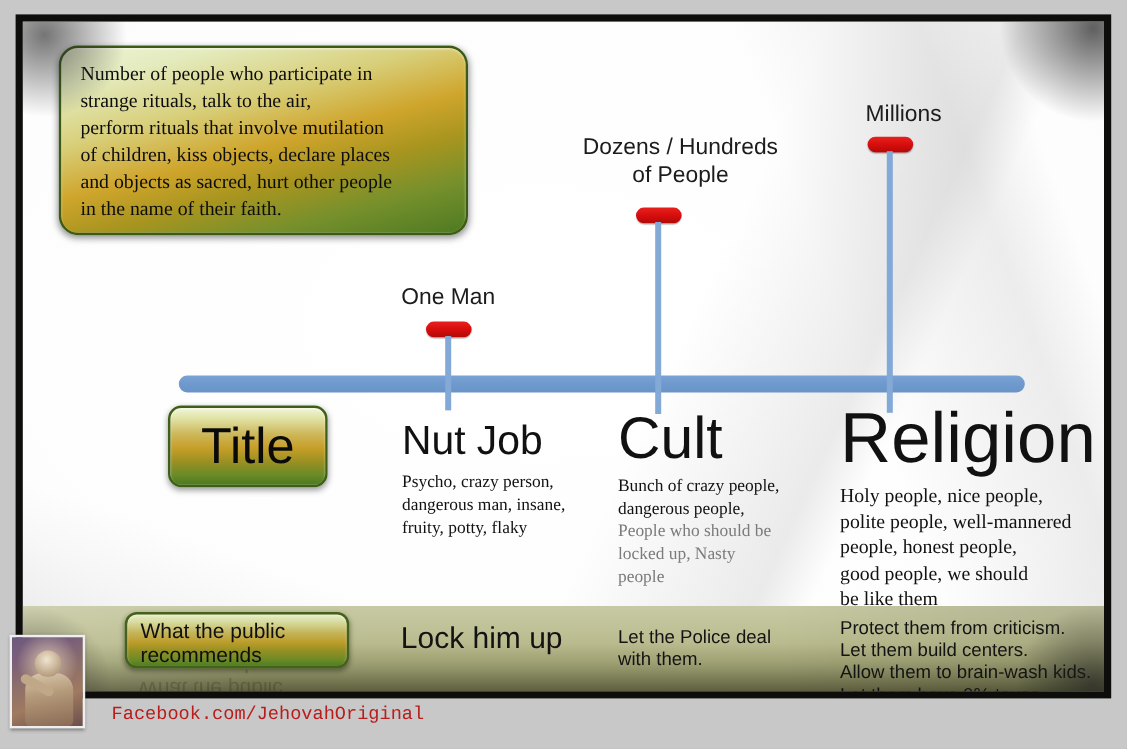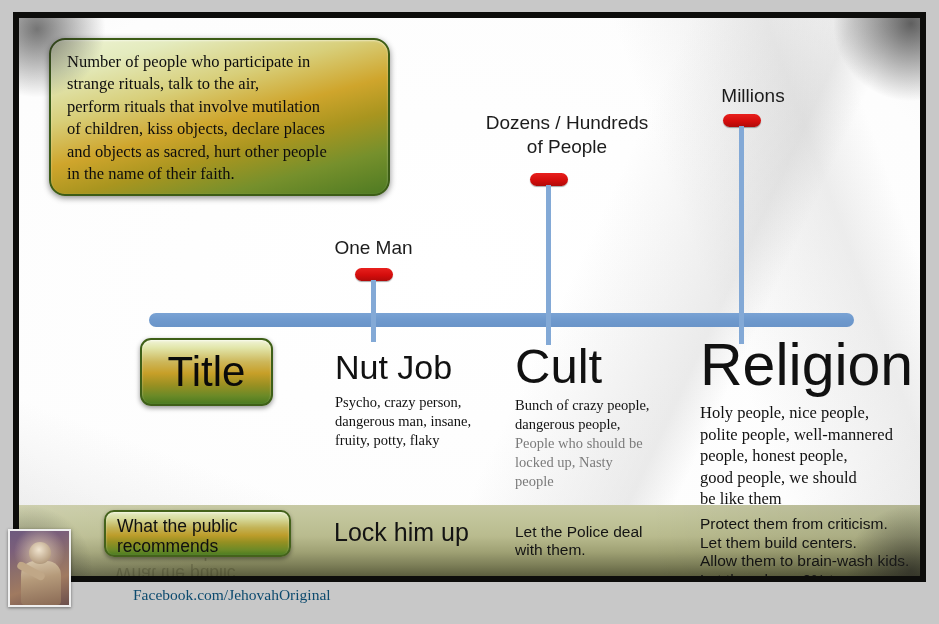--- a/index.html
+++ b/index.html
@@ -320,24 +320,23 @@
     left: 6px; top: 36px;
     width: 30px; height: 8px;
     background: #c0a787;
     transform: rotate(28deg);
     border-radius: 4px;
   }
   #footer-url {
     position: absolute;
     left: 93px;
     top: 586px;
-    font-family: Liberation Serif, serif;
+    font-family: Liberation Mono, monospace;
     font-size: 15.5px;
-    color: #0c4a6e;
-    margin-left: 40px;
+    color: #b91c1c;
   }
 </style>
 </head>
 <body>
 
 <div id="canvas">
   <div class="frame">
     <div class="paper">
       <div class="layer">
 

